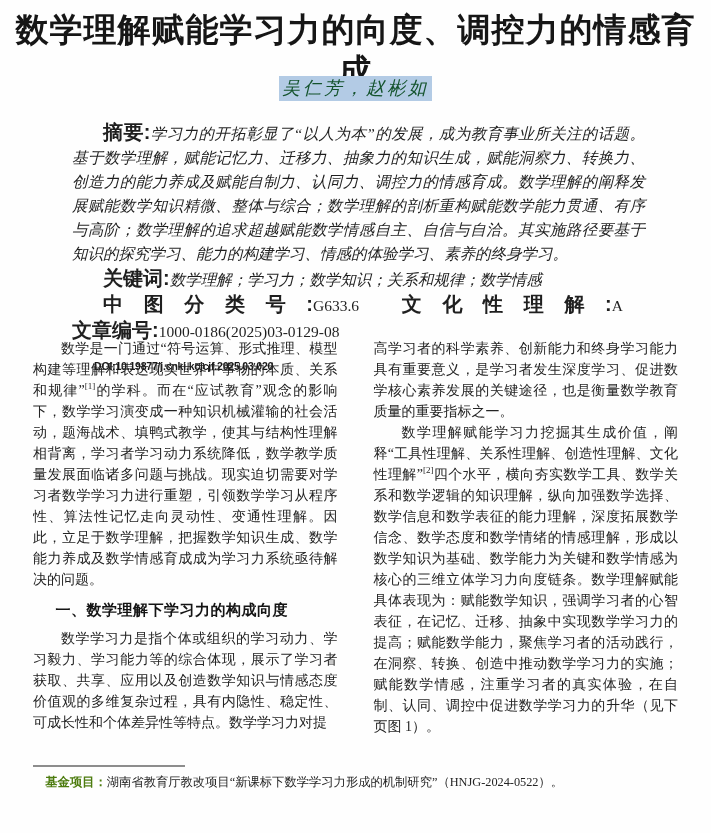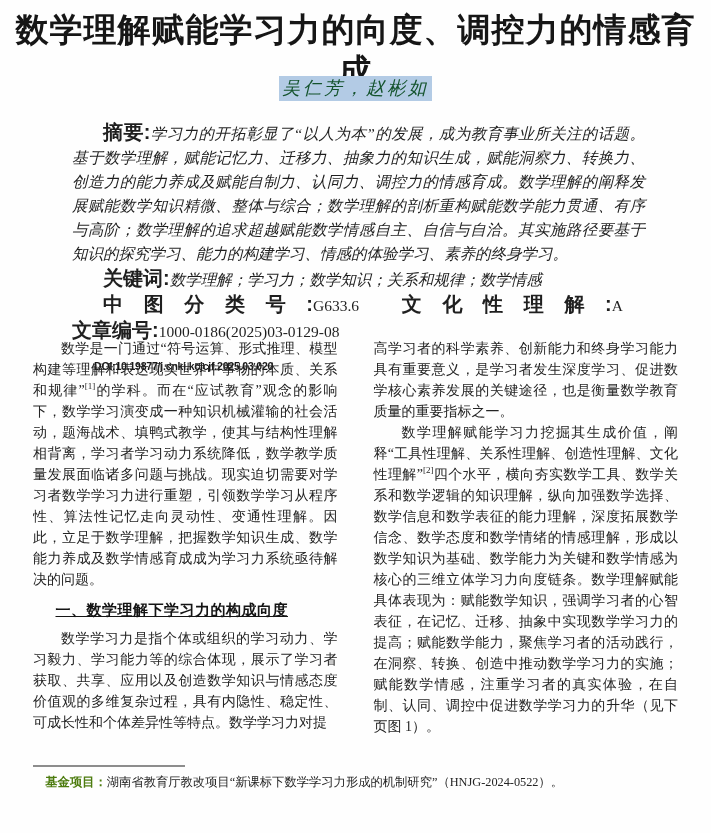--- a/index.html
+++ b/index.html
@@ -48,21 +48,21 @@
     display:flex; gap:36px; overflow:hidden;
   }
   .col {
     flex:1; min-width:0;
     font-size:14px; line-height:21px; text-align:justify; color:#242424;
   }
   .col p.ind { text-indent:2em; }
   .col h2 {
     font-family:"Liberation Sans","DejaVu Sans",sans-serif;
     font-size:15px; font-weight:700; color:#141414;
-    margin:9px 0 8px; text-indent:1.5em; letter-spacing:0.5px;text-decoration:underline;
+    margin:9px 0 8px; text-indent:1.5em; letter-spacing:0.5px;
   }
   sup.ref { font-size:9px; vertical-align:super; line-height:0; }
   .fn-rule { position:absolute; top:765px; left:33px; width:152px; height:2px; background:#8d8d8d; }
   .footnote {
     position:absolute; top:772px; left:33px; right:30px;
     font-size:12.3px; line-height:20px; text-align:justify; color:#242424;
   }
   .footnote p { text-indent:1em; }
   .footnote .fn-lab {
     font-family:"Liberation Sans","DejaVu Sans",sans-serif;

